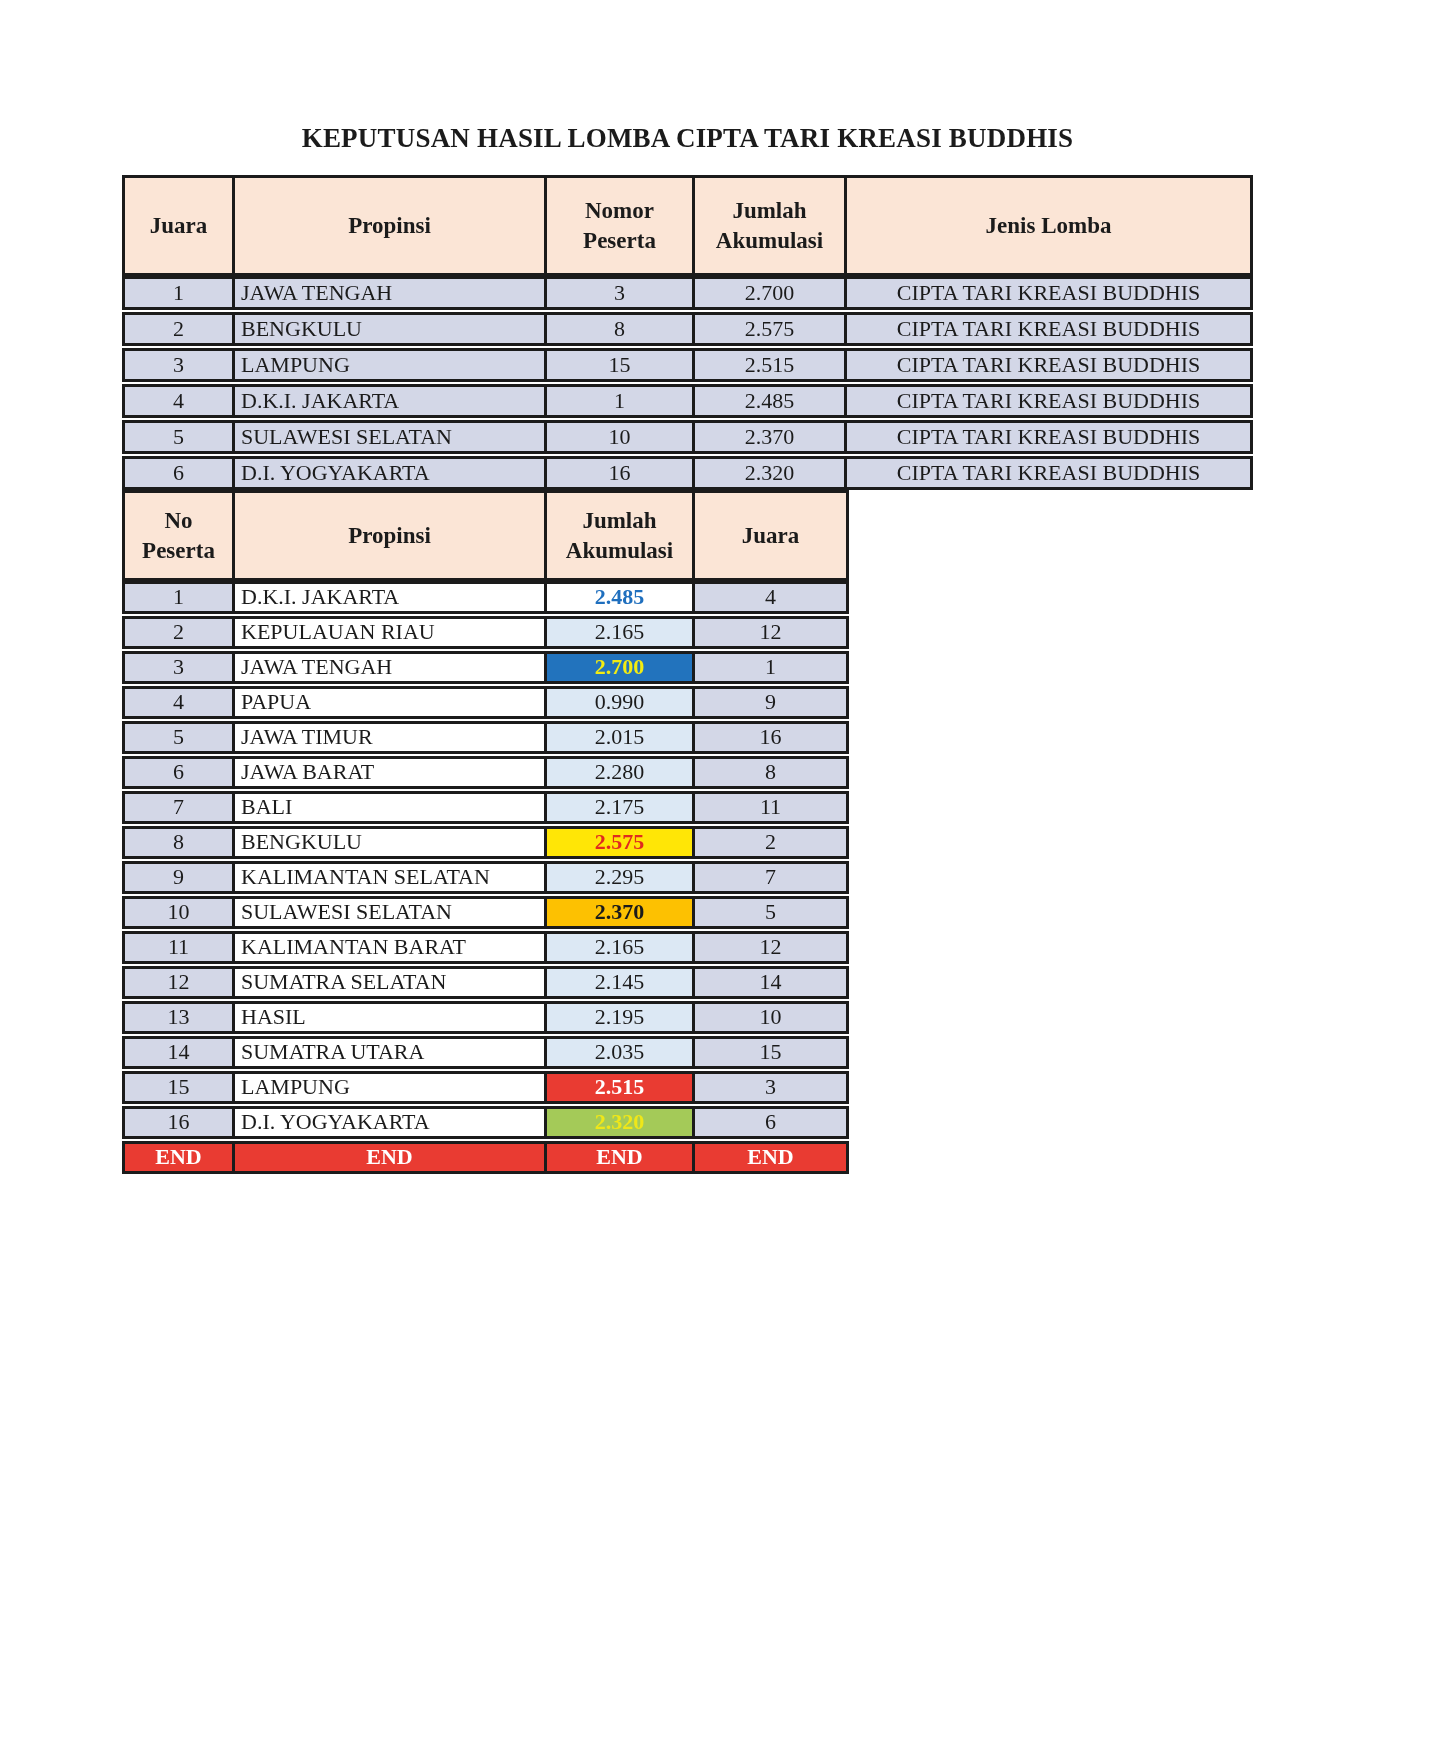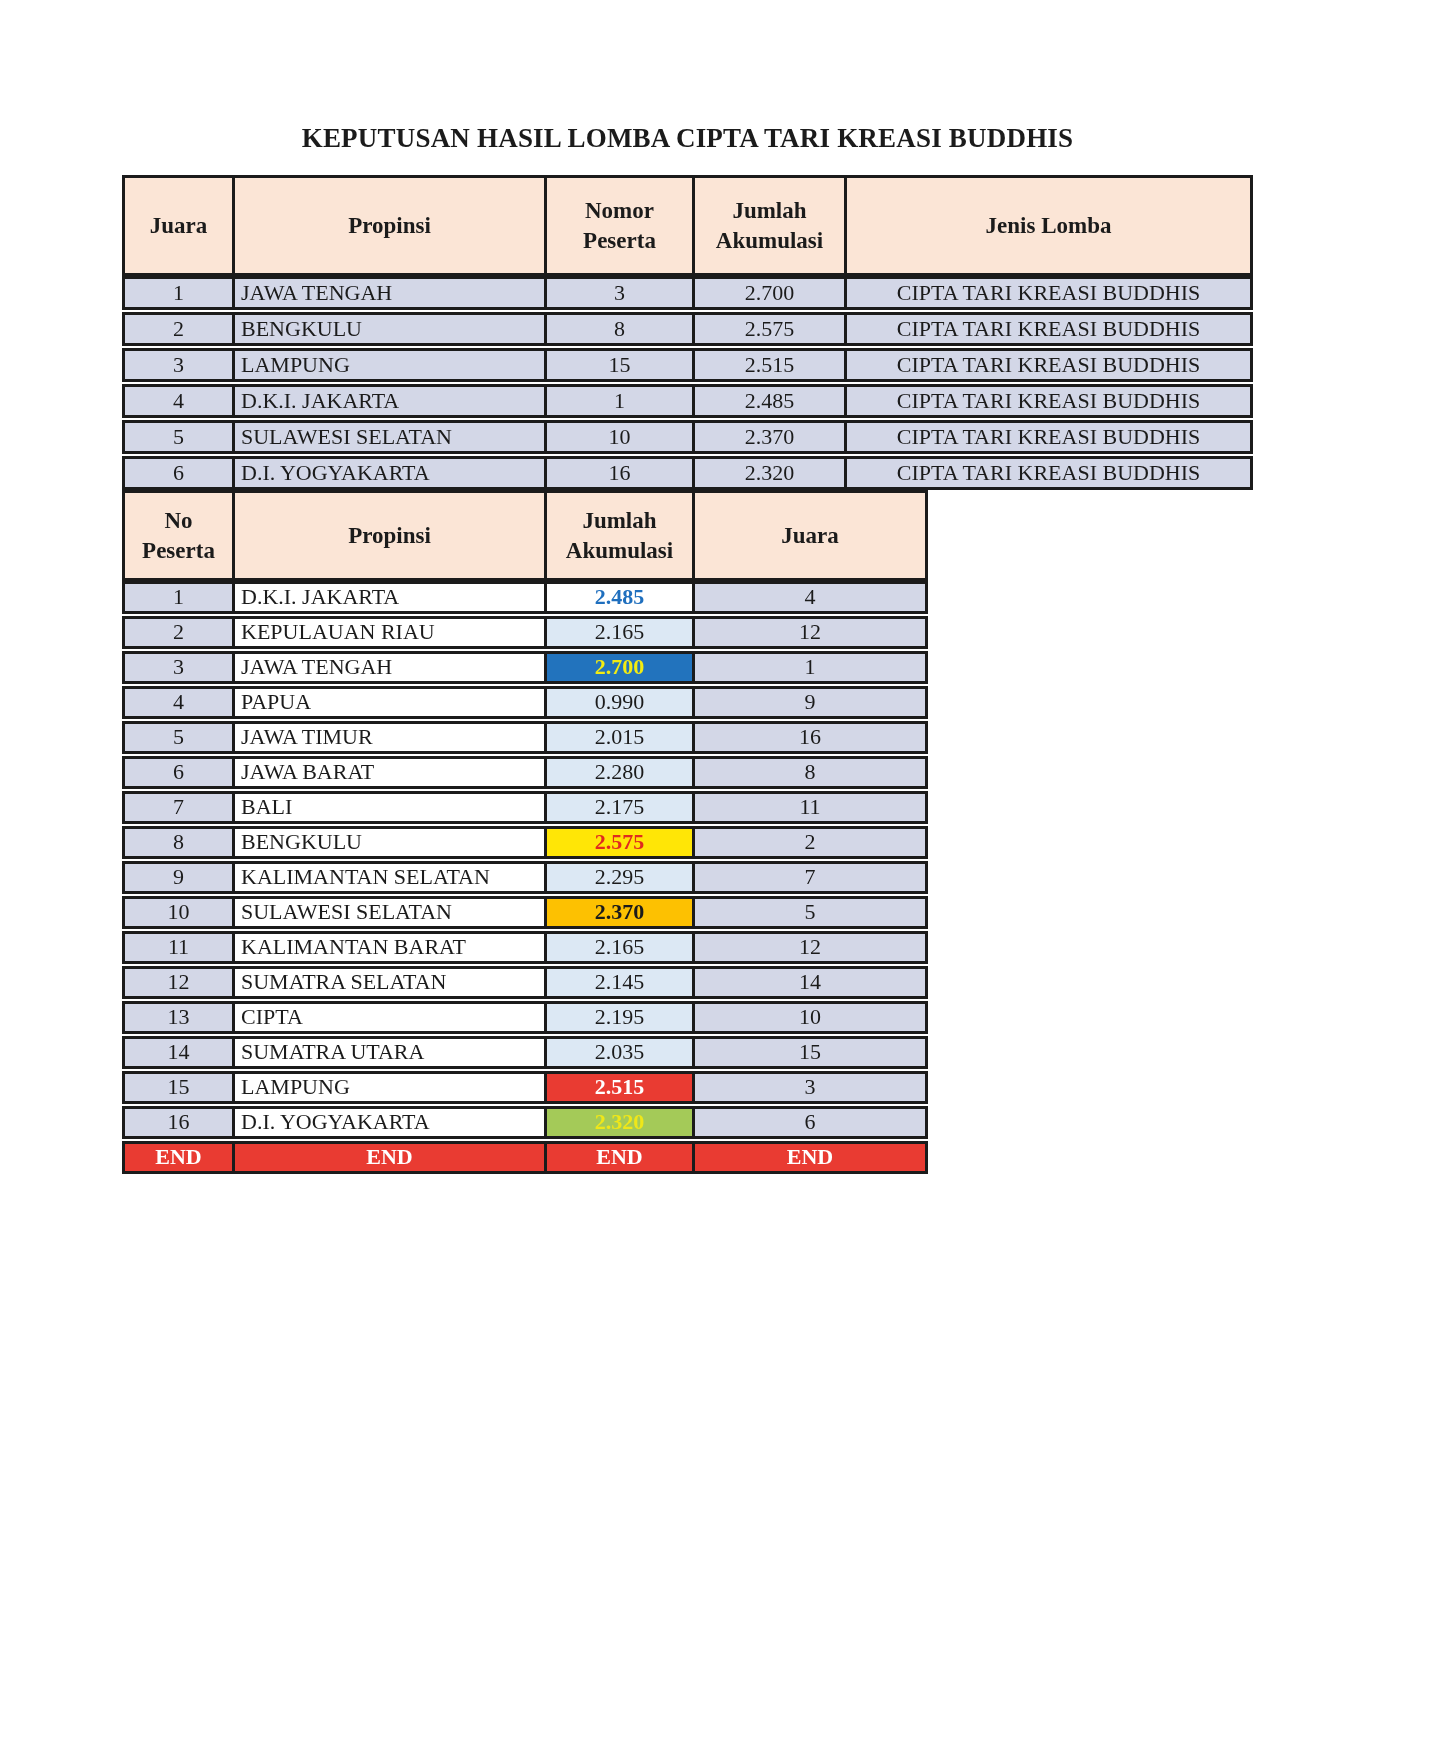--- a/index.html
+++ b/index.html
@@ -9,21 +9,21 @@
     font-family:"Liberation Serif", serif; color:#1b1b1b;
   }
   .content { margin-left:122px; }
   .t-title {
     font-weight:bold; font-size:27px; line-height:32px; text-align:center;
     letter-spacing:0.2px;
   }
   #title1 { width:1131px; margin-top:122px; margin-bottom:21px; }
   #title2 { width:727px;  margin-top:54px;  margin-bottom:14px; }
   #table1 { width:1131px; }
-  #table2 { width:806px; }
+  #table2 { width:727px; }
   .trow { display:flex; border:3px solid #1b1b1b; background:#fff; }
   .trow + .trow { margin-top:2px; }
   .thead-t1 { height:101px; }
   .thead-t2 { height:91px; }
   .drow  { height:34px; }
   .drow2 { height:33px; }
   .cell {
     display:flex; align-items:center; justify-content:center;
     border-right:3px solid #1b1b1b;
     font-size:22px; line-height:1.1; text-align:center;
@@ -179,21 +179,21 @@
           <div class="cell w2d" style="background: rgb(211, 215, 231);">12</div>
         </div>
         <div class="trow drow2">
           <div class="cell w2a" style="background: rgb(211, 215, 231);">12</div>
           <div class="cell w2b left" style="background: rgb(255, 255, 255);">SUMATRA SELATAN</div>
           <div class="cell w2c" style="background: rgb(220, 232, 244); color: rgb(27, 27, 27); font-weight: normal;">2.145</div>
           <div class="cell w2d" style="background: rgb(211, 215, 231);">14</div>
         </div>
         <div class="trow drow2">
           <div class="cell w2a" style="background: rgb(211, 215, 231);">13</div>
-          <div class="cell w2b left" style="background: rgb(255, 255, 255);">CIPTA</div>
+          <div class="cell w2b left" style="background: rgb(255, 255, 255);">HASIL</div>
           <div class="cell w2c" style="background: rgb(220, 232, 244); color: rgb(27, 27, 27); font-weight: normal;">2.195</div>
           <div class="cell w2d" style="background: rgb(211, 215, 231);">10</div>
         </div>
         <div class="trow drow2">
           <div class="cell w2a" style="background: rgb(211, 215, 231);">14</div>
           <div class="cell w2b left" style="background: rgb(255, 255, 255);">SUMATRA UTARA</div>
           <div class="cell w2c" style="background: rgb(220, 232, 244); color: rgb(27, 27, 27); font-weight: normal;">2.035</div>
           <div class="cell w2d" style="background: rgb(211, 215, 231);">15</div>
         </div>
         <div class="trow drow2">

